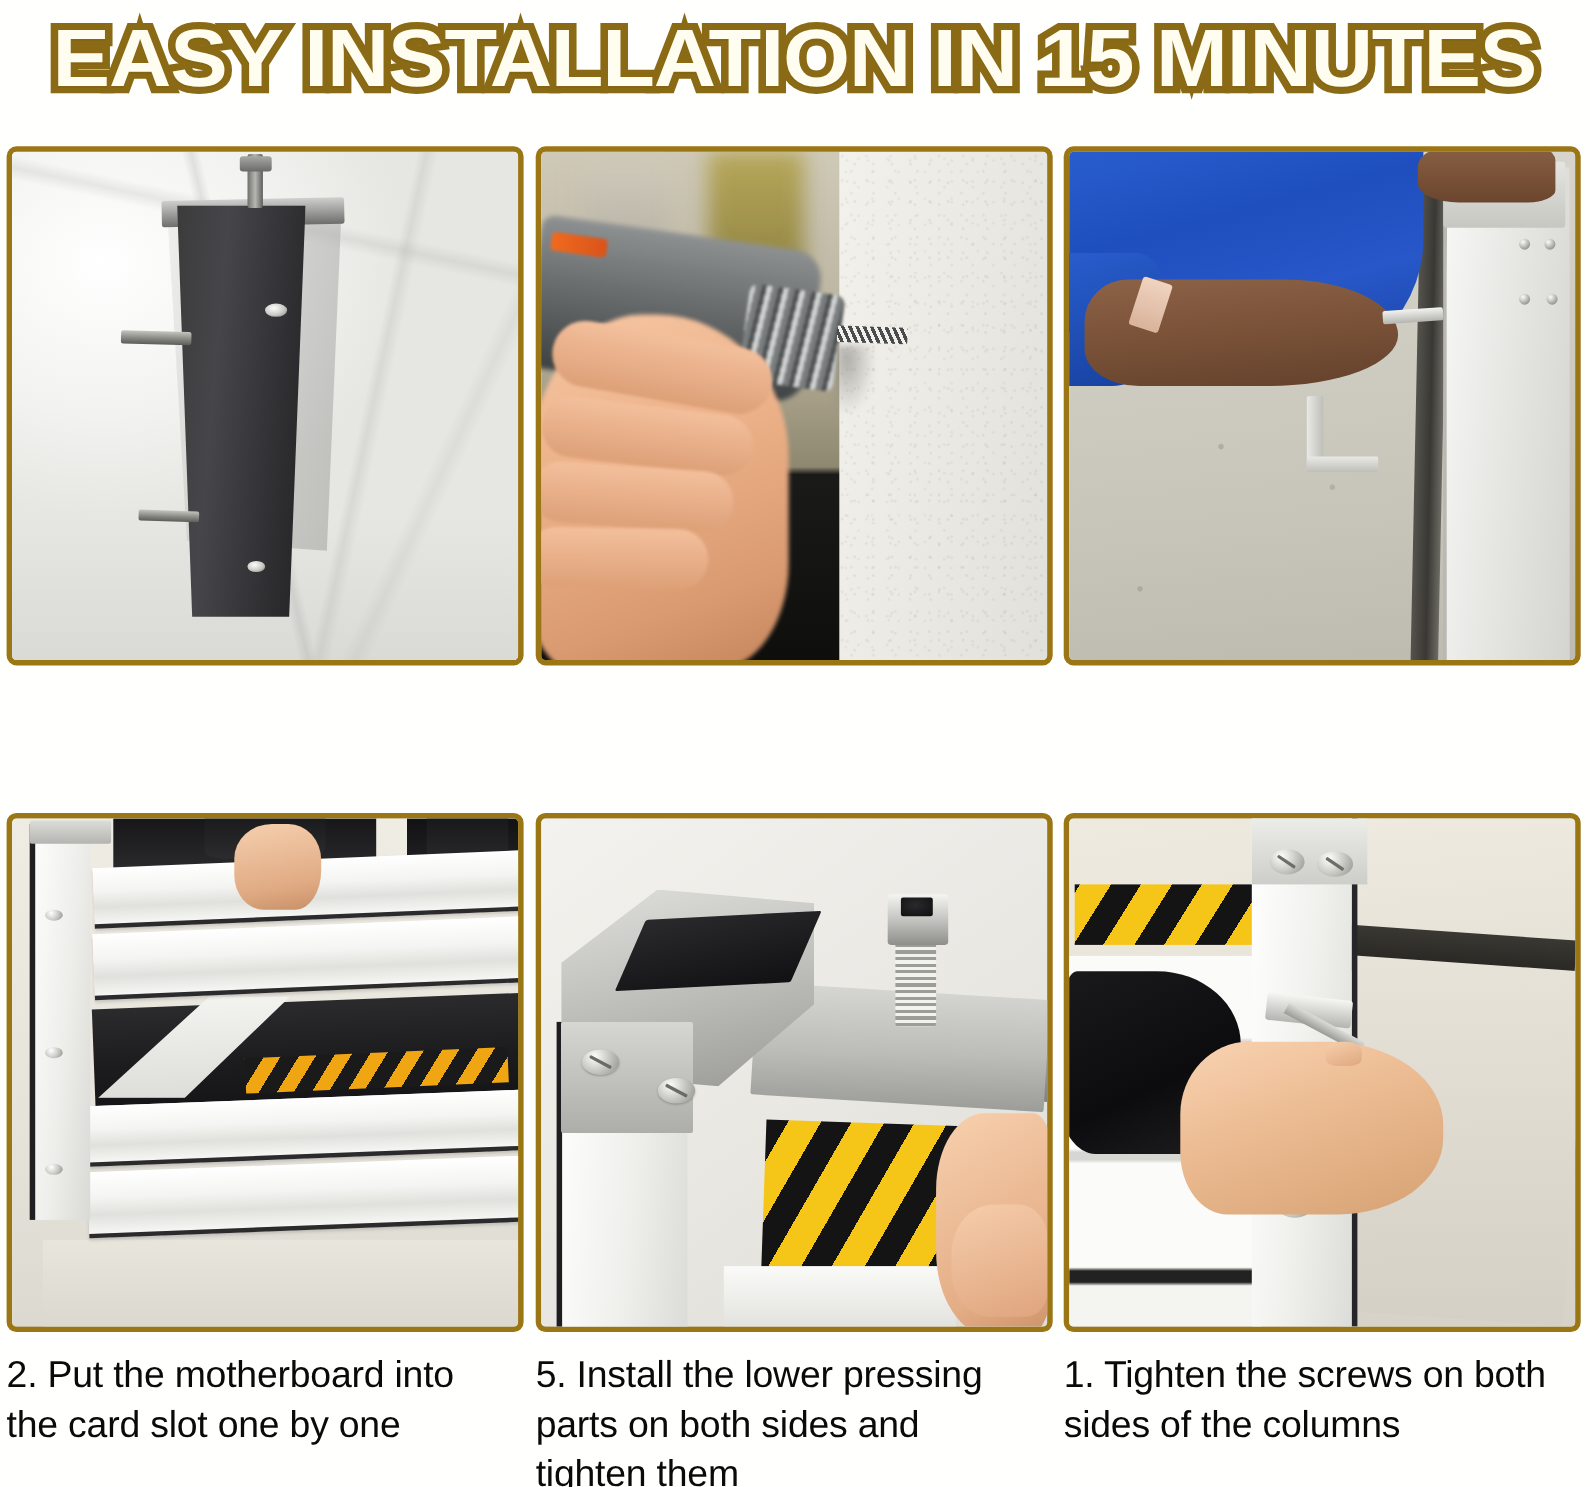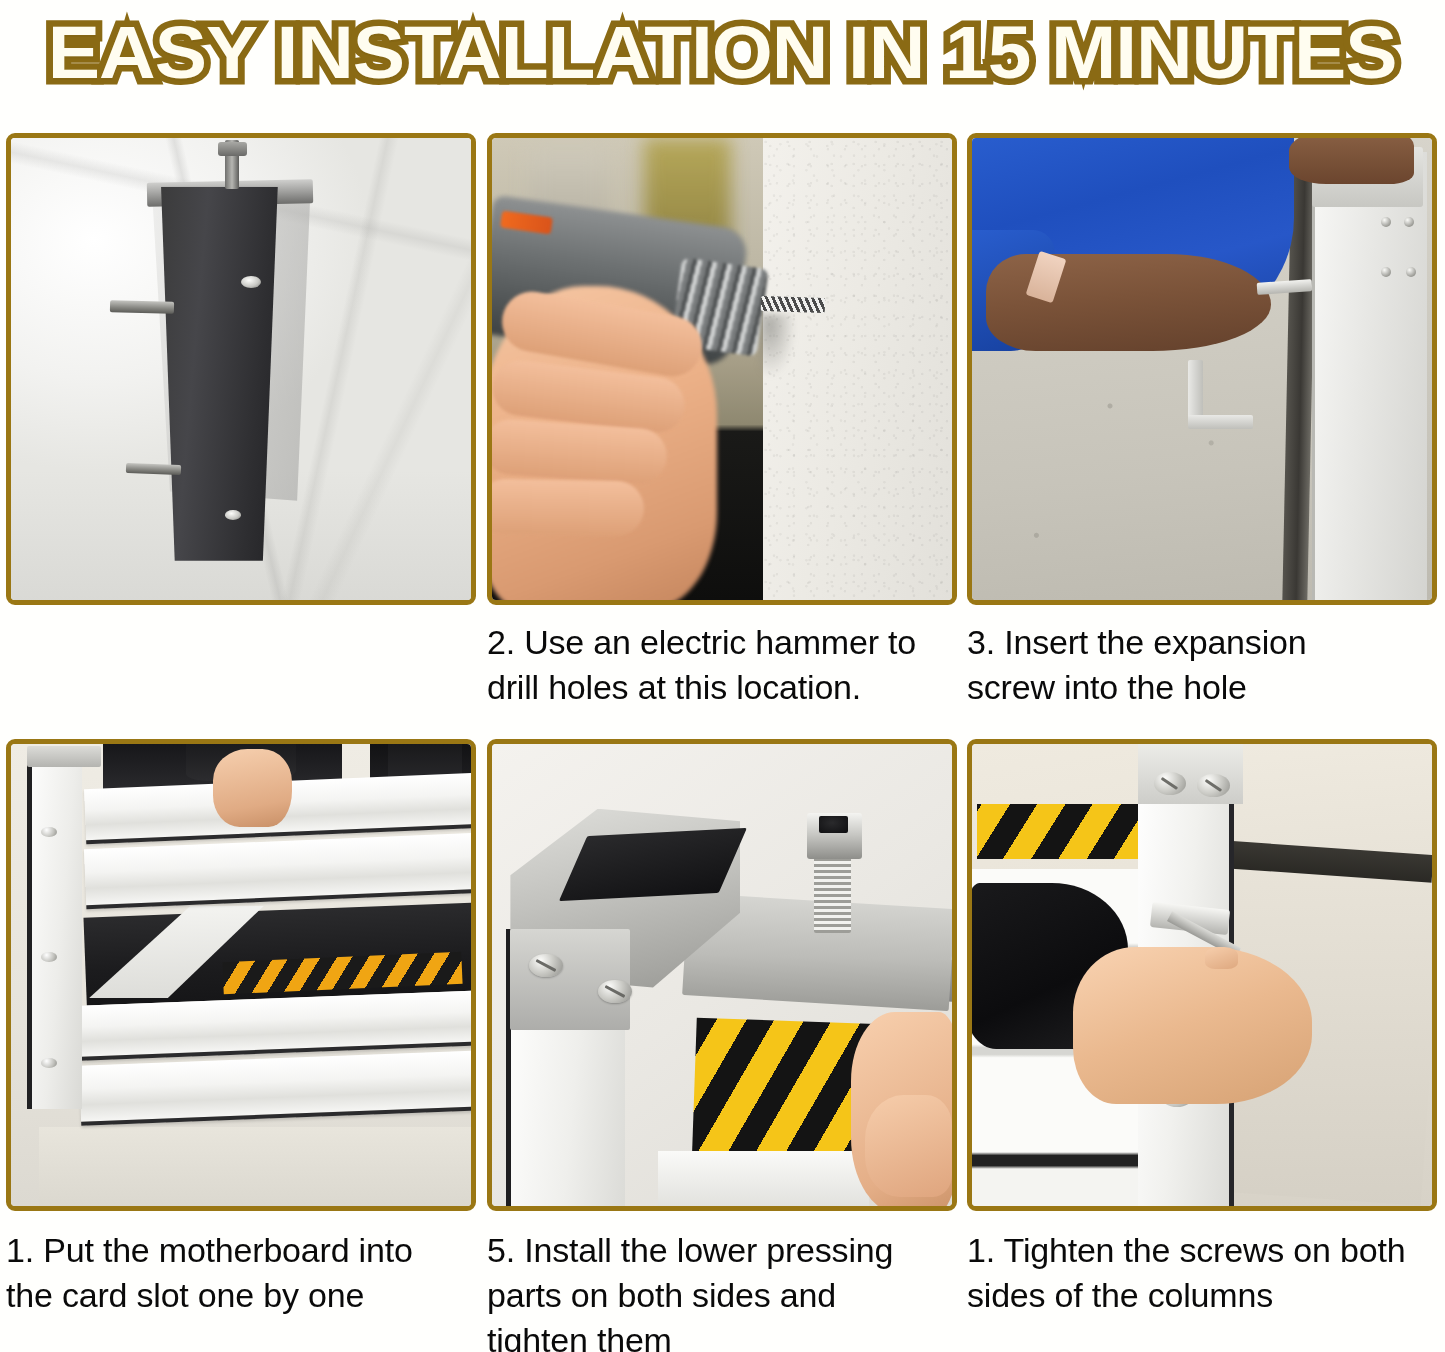--- a/index.html
+++ b/index.html
@@ -680,22 +680,20 @@
       <div class="p2-chuck"></div>
       <div class="p2-dust"></div>
       <div class="p2-bit"></div>
       <div class="p2-hand"></div>
       <div class="p2-finger p2-f1"></div>
       <div class="p2-finger p2-f2"></div>
       <div class="p2-finger p2-f3"></div>
       <div class="p2-finger p2-f4"></div>
     </div>
   </div>
-  <div class="caption c2 cap-r1">2. Use an electric hammer to
-drill holes at this location.</div>
 
   <div class="panel c3 r1">
     <div class="photo">
       <div class="p3-floor"></div>
       <div class="p3-column-dark"></div>
       <div class="p3-column"></div>
       <div class="p3-caphead"></div>
       <div class="p3-screw p3-s1"></div>
       <div class="p3-screw p3-s2"></div>
       <div class="p3-screw p3-s3"></div>
@@ -703,22 +701,20 @@
       <div class="p3-shirt"></div>
       <div class="p3-shirt2"></div>
       <div class="p3-arm"></div>
       <div class="p3-cuff"></div>
       <div class="p3-hand-top"></div>
       <div class="p3-wrench"></div>
       <div class="p3-allen"></div>
       <div class="p3-allen2"></div>
     </div>
   </div>
-  <div class="caption c3 cap-r1">3. Insert the expansion
-screw into the hole</div>
 
   <div class="panel c1 r2">
     <div class="photo">
       <div class="p4-bg"></div>
       <div class="p4-floor"></div>
       <div class="p4-dark-top"></div>
       <div class="p4-dark-right"></div>
       <div class="p4-person"></div>
       <div class="p4-person2"></div>
       <div class="p4-gapdark"></div>
@@ -729,21 +725,21 @@
       <div class="p4-board p4-b3"></div>
       <div class="p4-board p4-b4"></div>
       <div class="p4-hand"></div>
       <div class="p4-post"></div>
       <div class="p4-post-cap"></div>
       <div class="p4-pin p4-pin1"></div>
       <div class="p4-pin p4-pin2"></div>
       <div class="p4-pin p4-pin3"></div>
     </div>
   </div>
-  <div class="caption c1 cap-r2">1. Put the motherboard into
+  <div class="caption c1 cap-r2">2. Put the motherboard into
 the card slot one by one</div>
 
   <div class="panel c2 r2">
     <div class="photo">
       <div class="p5-bg"></div>
       <div class="p5-hazard"></div>
       <div class="p5-whiteboard"></div>
       <div class="p5-hand"></div>
       <div class="p5-hand2"></div>
       <div class="p5-colwhite"></div>

